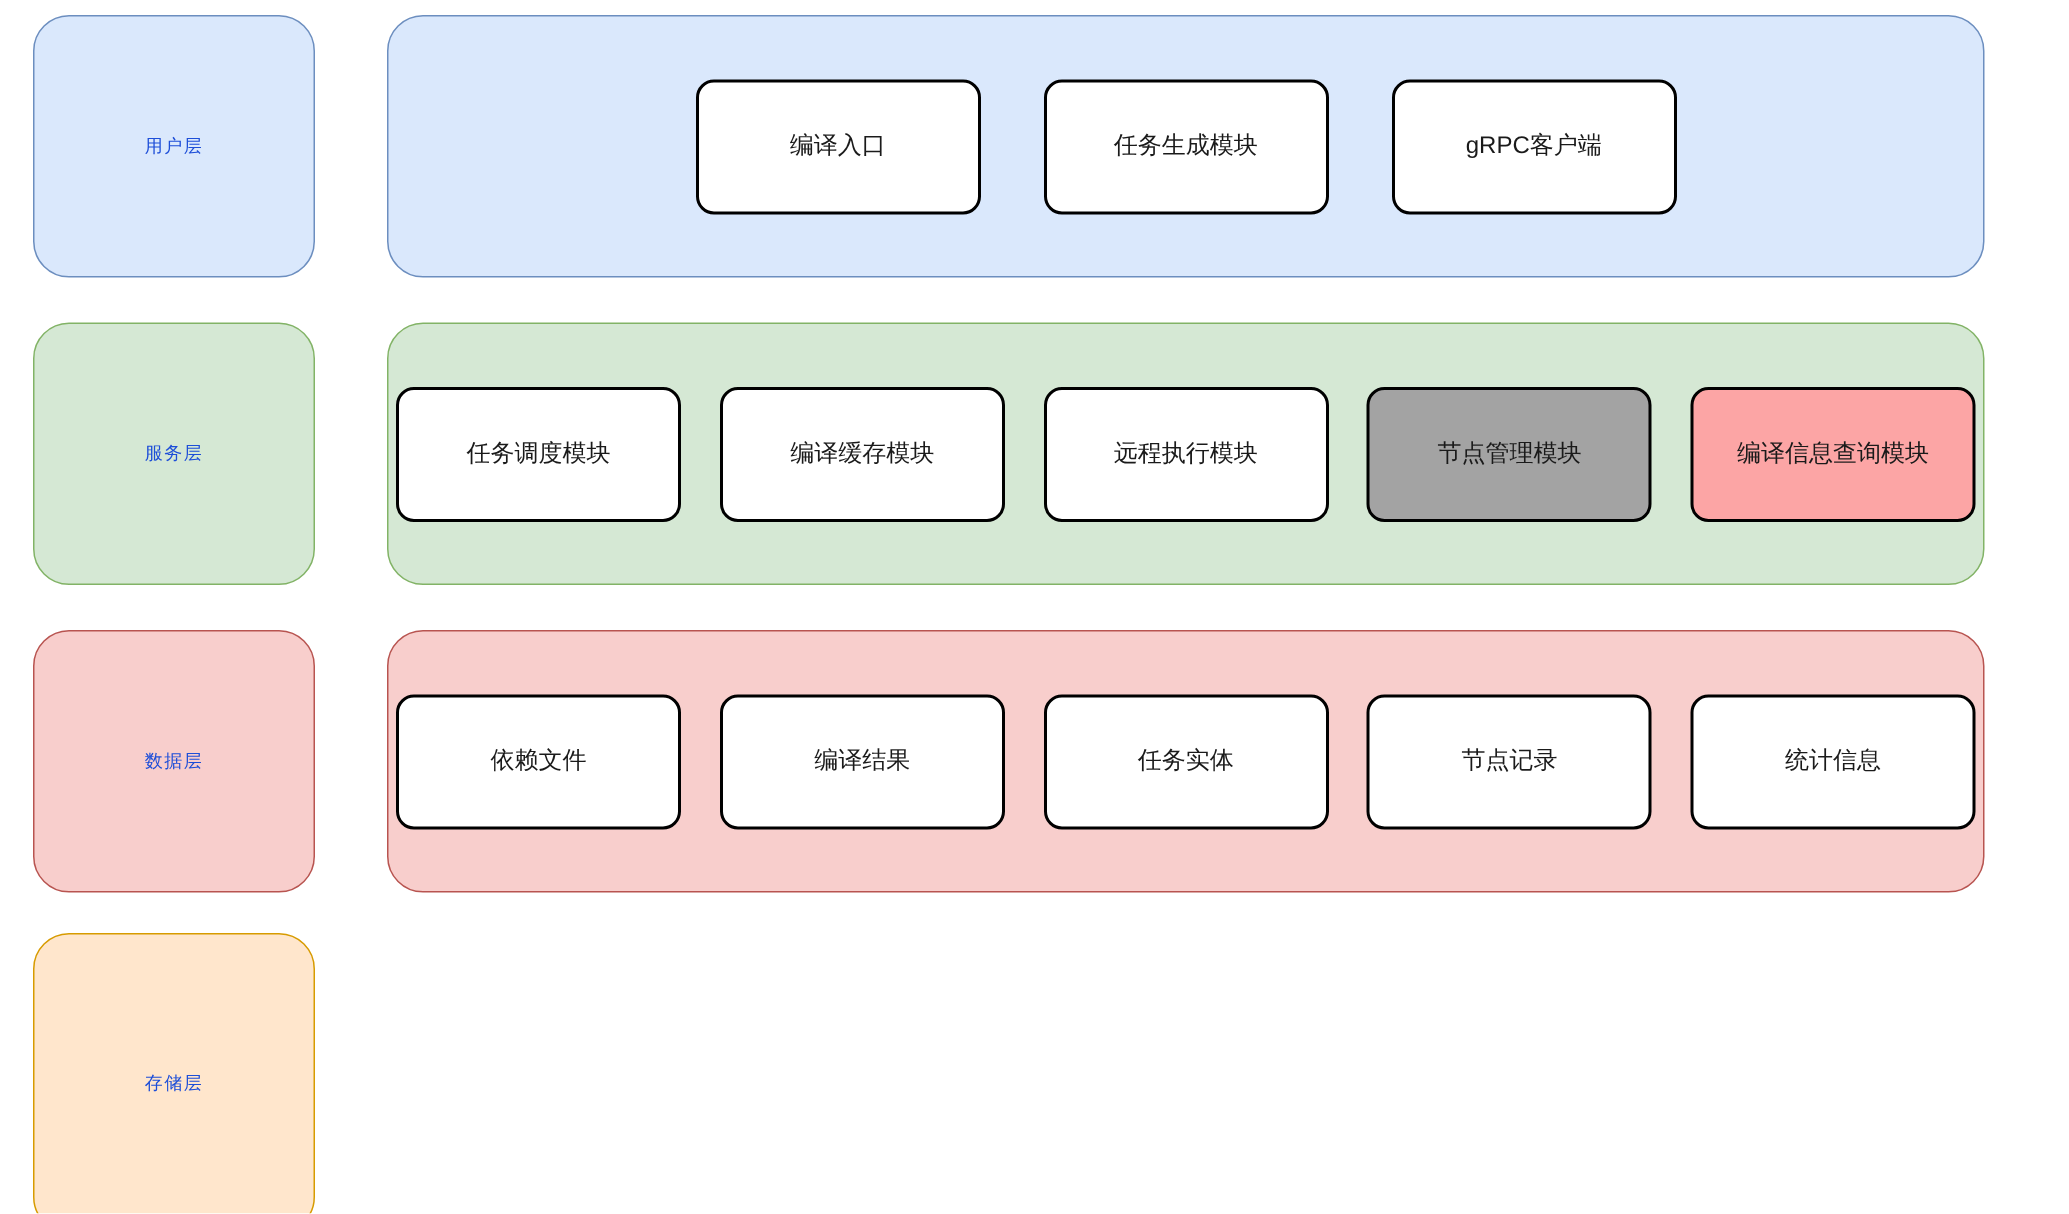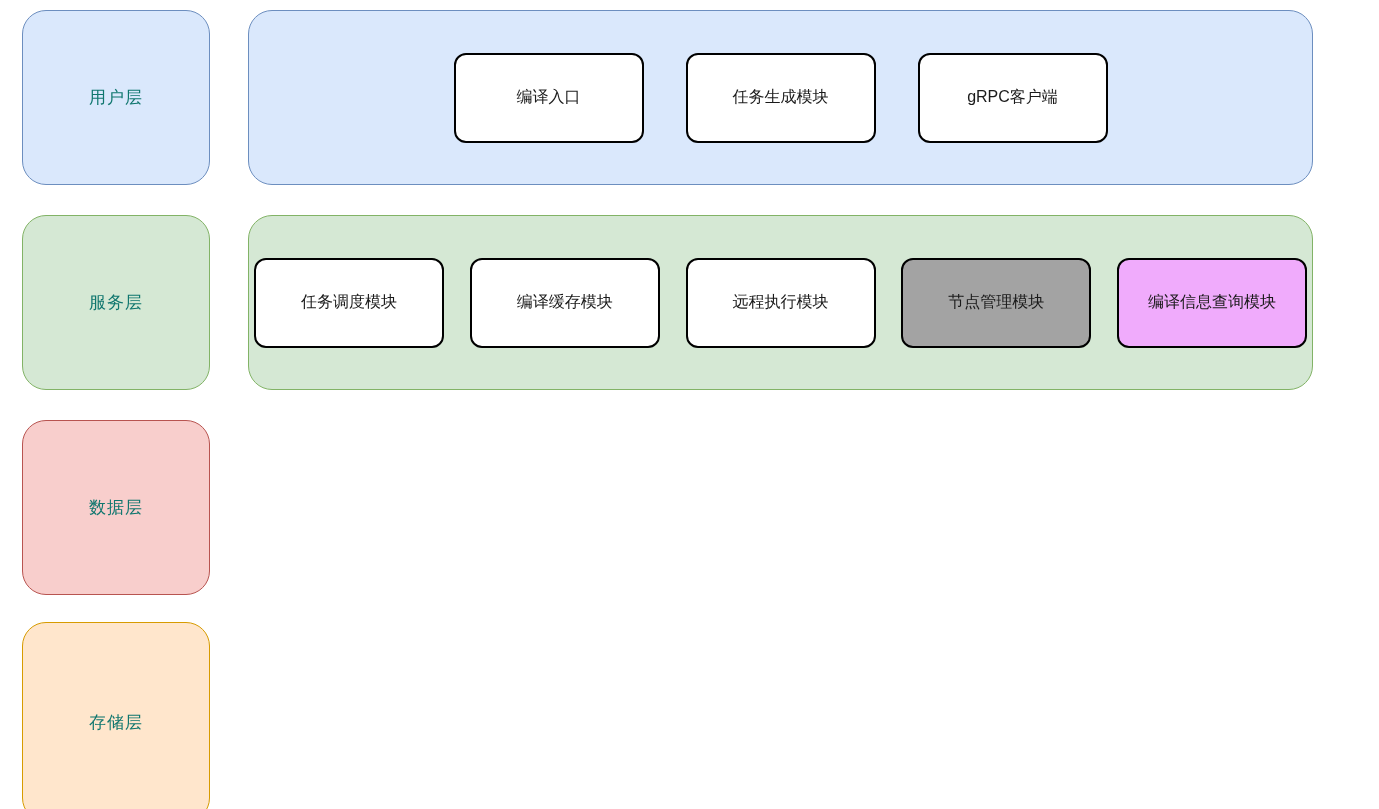--- a/index.html
+++ b/index.html
@@ -24,26 +24,26 @@
     margin-bottom: 30px;
   }
   .layer-row:nth-child(3) { margin-bottom: 27px; }
   .layer-row:last-child   { height: 200px; margin-bottom: 0; }
   .layer-label {
     flex: 0 0 188px;
     height: 100%;
     box-sizing: border-box;
     border: 1.5px solid;
     border-radius: 24px;
-    margin-right: 38px;
+    margin-right: 48px;
     display: flex;
     align-items: center;
     justify-content: center;
-    font-size: 17px;
-    color: #0f766e;
+    font-size: 12px;
+    color: #1d4ed8;
     letter-spacing: 1px;
   }
   .layer-container {
     flex: 0 0 1065px;
     height: 100%;
     box-sizing: border-box;
     border: 1.5px solid;
     border-radius: 24px;
     display: flex;
     align-items: center;
@@ -83,22 +83,29 @@
         <div class="node" style="background: rgb(255, 255, 255); border-color: rgb(0, 0, 0);">gRPC客户端</div>
       </div>
     </div>
     <div class="layer-row">
       <div class="layer-label" style="background: rgb(213, 232, 212); border-color: rgb(130, 179, 102);">服务层</div>
       <div class="layer-container nodes-5" style="background: rgb(213, 232, 212); border-color: rgb(130, 179, 102);">
         <div class="node" style="background: rgb(255, 255, 255); border-color: rgb(0, 0, 0);">任务调度模块</div>
         <div class="node" style="background: rgb(255, 255, 255); border-color: rgb(0, 0, 0);">编译缓存模块</div>
         <div class="node" style="background: rgb(255, 255, 255); border-color: rgb(0, 0, 0);">远程执行模块</div>
         <div class="node" style="background: #a3a3a3; border-color: rgb(0, 0, 0);">节点管理模块</div>
-        <div class="node" style="background: #f0abfc; border-color: rgb(0, 0, 0);">编译信息查询模块</div>
+        <div class="node" style="background: #fca5a5; border-color: rgb(0, 0, 0);">编译信息查询模块</div>
       </div>
     </div>
     <div class="layer-row">
       <div class="layer-label" style="background: rgb(248, 206, 204); border-color: rgb(184, 84, 80);">数据层</div>
+      <div class="layer-container nodes-5" style="background: rgb(248, 206, 204); border-color: rgb(184, 84, 80);">
+        <div class="node" style="background: rgb(255, 255, 255); border-color: rgb(0, 0, 0);">依赖文件</div>
+        <div class="node" style="background: rgb(255, 255, 255); border-color: rgb(0, 0, 0);">编译结果</div>
+        <div class="node" style="background: rgb(255, 255, 255); border-color: rgb(0, 0, 0);">任务实体</div>
+        <div class="node" style="background: rgb(255, 255, 255); border-color: rgb(0, 0, 0);">节点记录</div>
+        <div class="node" style="background: rgb(255, 255, 255); border-color: rgb(0, 0, 0);">统计信息</div>
+      </div>
     </div>
     <div class="layer-row">
       <div class="layer-label" style="background: rgb(255, 230, 204); border-color: rgb(215, 155, 0);">存储层</div>
     </div>
   </div>
 
 </body></html>

